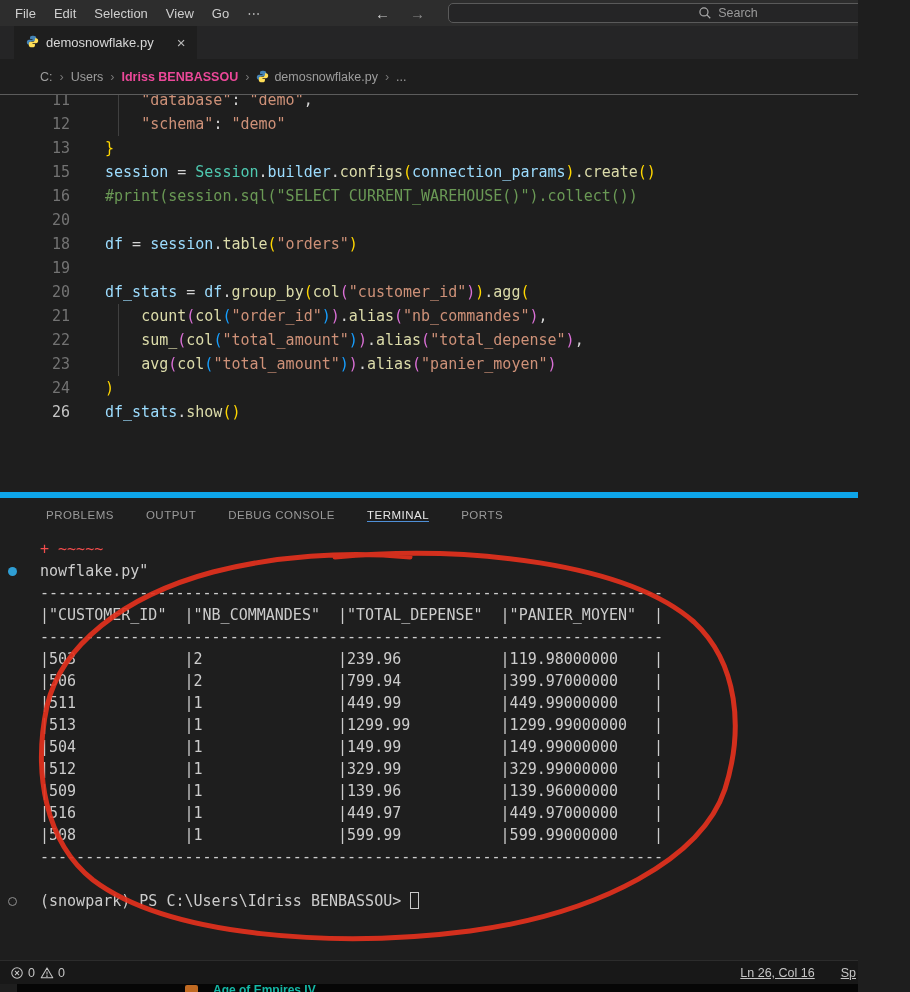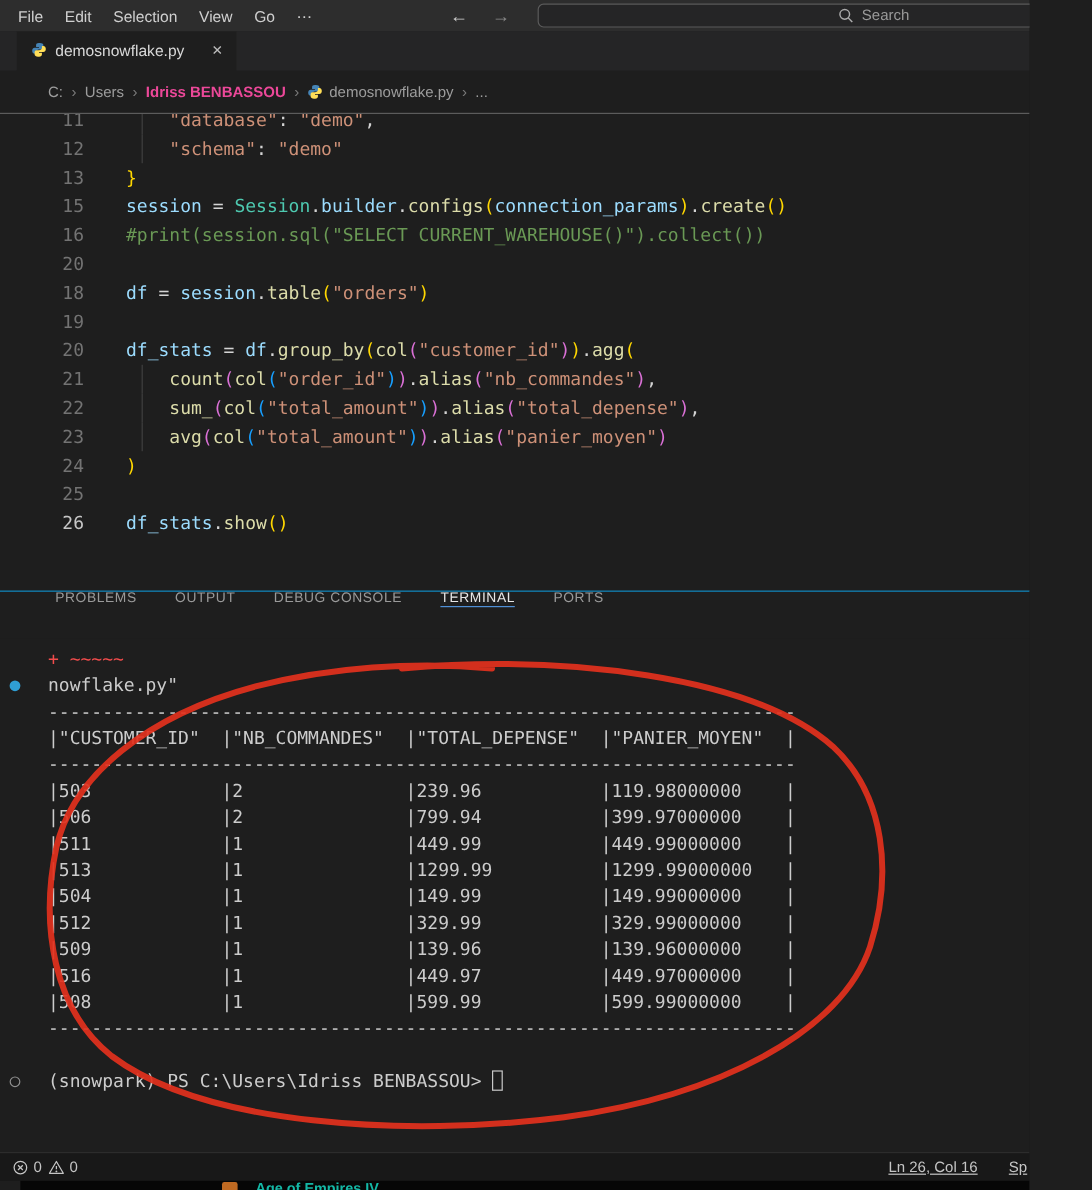--- a/index.html
+++ b/index.html
@@ -30,21 +30,21 @@
   #code-lines{margin-top:-7px;}
   .code-line{display:flex;height:24px;line-height:24px;font-family:"DejaVu Sans Mono",monospace;font-size:15px;white-space:pre;}
   .line-num{width:70px;text-align:right;color:#737373;flex:none;}
   .line-num.current{color:#c6c6c6;}
   .line-text{margin-left:35px;position:relative;color:#d4d4d4;}
   .indent-guide{position:absolute;left:13px;top:0;height:24px;width:1px;background:#404040;}
   .tk-v{color:#9cdcfe}.tk-c{color:#4ec9b0}.tk-f{color:#dcdcaa}.tk-s{color:#ce9178}
   .tk-m{color:#6a9955}.tk-o{color:#d4d4d4}.tk-b1{color:#ffd700}.tk-b2{color:#da70d6}.tk-b3{color:#179fff}
 
   
-  .panel-tabs{height:40px;display:flex;align-items:flex-start;padding-left:46px;gap:32px;border-top:1px solid #0ea5e9;font-size:11.5px;letter-spacing:.5px;color:#9a9a9a;background:#1e1e1e;}
+  .panel-tabs{height:40px;display:flex;align-items:center;padding-left:46px;gap:32px;border-top:6px solid #0ea5e9;font-size:11.5px;letter-spacing:.5px;color:#9a9a9a;background:#1e1e1e;}
   .panel-tab{display:flex;align-items:center;border-bottom:1px solid transparent;}
   .panel-tab.active{color:#e7e7e7;border-bottom-color:#4f8fd6;}
 
   .terminal{position:relative;height:428px;font-family:"DejaVu Sans Mono",monospace;font-size:15px;color:#cccccc;padding-top:6px;background:#1e1e1e;}
   .term-line{height:22px;line-height:22px;white-space:pre;padding-left:40px;position:relative;}
   .term-line.err{color:#f14c4c;}
   .gutter-dot{position:absolute;left:8px;top:7px;width:9px;height:9px;border-radius:50%;}
   .gutter-dot.filled{background:#2f9ed4;}
   .gutter-dot.hollow{border:1px solid #8f8f8f;}
   .term-cursor{display:inline-block;width:9px;height:17px;border:1px solid #c9c9c9;vertical-align:-3px;}
@@ -138,21 +138,20 @@
         <div class="code-line"><span class="line-num">15</span><span class="line-text"><span class="tk-v">session</span><span class="tk-o"> = </span><span class="tk-c">Session</span><span class="tk-o">.</span><span class="tk-v">builder</span><span class="tk-o">.</span><span class="tk-f">configs</span><span class="tk-b1">(</span><span class="tk-v">connection_params</span><span class="tk-b1">)</span><span class="tk-o">.</span><span class="tk-f">create</span><span class="tk-b1">()</span></span></div>
         <div class="code-line"><span class="line-num">16</span><span class="line-text"><span class="tk-m">#print(session.sql("SELECT CURRENT_WAREHOUSE()").collect())</span></span></div>
         <div class="code-line"><span class="line-num">20</span><span class="line-text"></span></div>
         <div class="code-line"><span class="line-num">18</span><span class="line-text"><span class="tk-v">df</span><span class="tk-o"> = </span><span class="tk-v">session</span><span class="tk-o">.</span><span class="tk-f">table</span><span class="tk-b1">(</span><span class="tk-s">"orders"</span><span class="tk-b1">)</span></span></div>
         <div class="code-line"><span class="line-num">19</span><span class="line-text"></span></div>
         <div class="code-line"><span class="line-num">20</span><span class="line-text"><span class="tk-v">df_stats</span><span class="tk-o"> = </span><span class="tk-v">df</span><span class="tk-o">.</span><span class="tk-f">group_by</span><span class="tk-b1">(</span><span class="tk-f">col</span><span class="tk-b2">(</span><span class="tk-s">"customer_id"</span><span class="tk-b2">)</span><span class="tk-b1">)</span><span class="tk-o">.</span><span class="tk-f">agg</span><span class="tk-b1">(</span></span></div>
         <div class="code-line"><span class="line-num">21</span><span class="line-text"><span class="indent-guide"></span><span class="tk-o">    </span><span class="tk-f">count</span><span class="tk-b2">(</span><span class="tk-f">col</span><span class="tk-b3">(</span><span class="tk-s">"order_id"</span><span class="tk-b3">)</span><span class="tk-b2">)</span><span class="tk-o">.</span><span class="tk-f">alias</span><span class="tk-b2">(</span><span class="tk-s">"nb_commandes"</span><span class="tk-b2">)</span><span class="tk-o">,</span></span></div>
         <div class="code-line"><span class="line-num">22</span><span class="line-text"><span class="indent-guide"></span><span class="tk-o">    </span><span class="tk-f">sum_</span><span class="tk-b2">(</span><span class="tk-f">col</span><span class="tk-b3">(</span><span class="tk-s">"total_amount"</span><span class="tk-b3">)</span><span class="tk-b2">)</span><span class="tk-o">.</span><span class="tk-f">alias</span><span class="tk-b2">(</span><span class="tk-s">"total_depense"</span><span class="tk-b2">)</span><span class="tk-o">,</span></span></div>
         <div class="code-line"><span class="line-num">23</span><span class="line-text"><span class="indent-guide"></span><span class="tk-o">    </span><span class="tk-f">avg</span><span class="tk-b2">(</span><span class="tk-f">col</span><span class="tk-b3">(</span><span class="tk-s">"total_amount"</span><span class="tk-b3">)</span><span class="tk-b2">)</span><span class="tk-o">.</span><span class="tk-f">alias</span><span class="tk-b2">(</span><span class="tk-s">"panier_moyen"</span><span class="tk-b2">)</span></span></div>
         <div class="code-line"><span class="line-num">24</span><span class="line-text"><span class="tk-b1">)</span></span></div>
-        <div class="code-line"><span class="line-num">25</span><span class="line-text"></span></div>
         <div class="code-line"><span class="line-num current">26</span><span class="line-text"><span class="tk-v">df_stats</span><span class="tk-o">.</span><span class="tk-f">show</span><span class="tk-b1">()</span></span></div>
       </div>
   </div>
 
   <div class="panel-tabs" id="panel-tabs">
       <span class="panel-tab">PROBLEMS</span>
       <span class="panel-tab">OUTPUT</span>
       <span class="panel-tab">DEBUG CONSOLE</span>
       <span class="panel-tab active">TERMINAL</span>
       <span class="panel-tab">PORTS</span>

